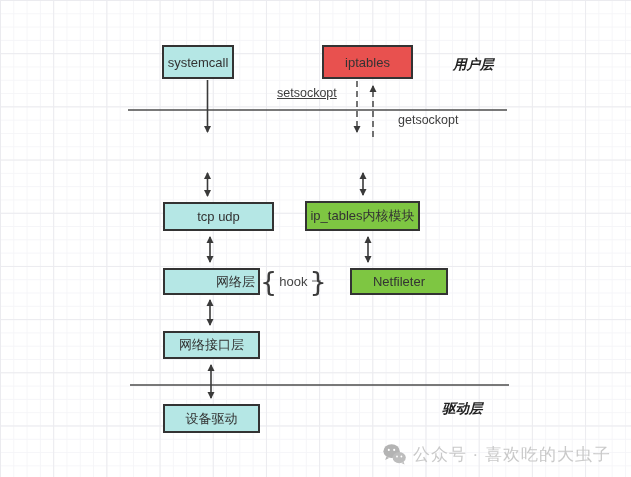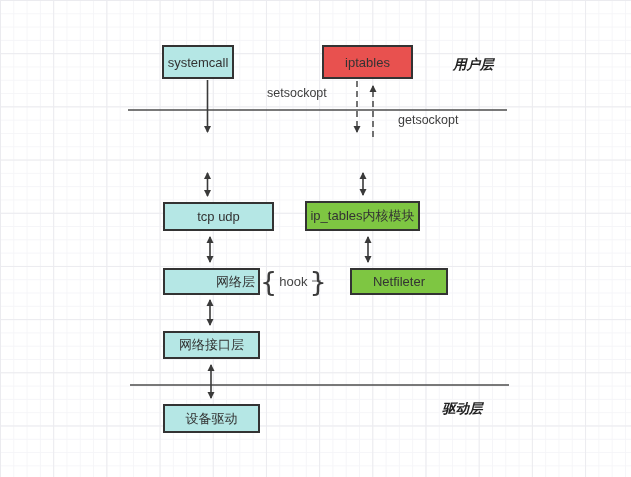--- a/index.html
+++ b/index.html
@@ -157,23 +157,36 @@
 
   <div class="node green" style="left:322px; top:268px; width:98px;  height:27px;margin-left:28px;">Netfileter</div>
 
   <div class="node cyan" style="left:163px; top:331px; width:97px;  height:28px;">网络接口层</div>
 
   <div class="node cyan" style="left:163px; top:404px; width:97px;  height:29px;">设备驱动</div>
 
   <div class="layer-label" style="left:453px; top:56px;">用户层</div>
   <div class="layer-label" style="left:442px; top:400px;">驱动层</div>
 
-  <div class="edge-label" style="left:267px; top:86px;">setsockopt</div>
+  <div class="edge-label" style="left:277px; top:86px;text-decoration:underline;">setsockopt</div>
   <div class="edge-label" style="left:398px; top:113px;">getsockopt</div>
 
   <div class="hook-group">
     <span class="brace">{</span>
     <span class="hook-text">hook</span>
     <span class="brace">}</span>
   </div>
 
+  <div class="watermark">
+    <svg width="23" height="21" viewBox="0 0 23 21">
+      <ellipse cx="8.6" cy="7.2" rx="8.2" ry="6.9" fill="#b3b3b3"></ellipse>
+      <path d="M3.5 12.5 L2.2 16 L6 14" fill="#b3b3b3"></path>
+      <circle cx="5.8" cy="5.9" r="1.05" fill="#ffffff"></circle>
+      <circle cx="11.2" cy="5.9" r="1.05" fill="#ffffff"></circle>
+      <ellipse cx="16.2" cy="13.6" rx="6.6" ry="5.6" fill="#bdbdbd"></ellipse>
+      <path d="M20.5 17.8 L21.6 20.6 L18.4 19.1" fill="#bdbdbd"></path>
+      <circle cx="14.0" cy="12.5" r="0.9" fill="#ffffff"></circle>
+      <circle cx="18.4" cy="12.5" r="0.9" fill="#ffffff"></circle>
+    </svg>
+    <span>公众号 · 喜欢吃的大虫子</span>
+  </div>
 
 </div>
 
 </body></html>

